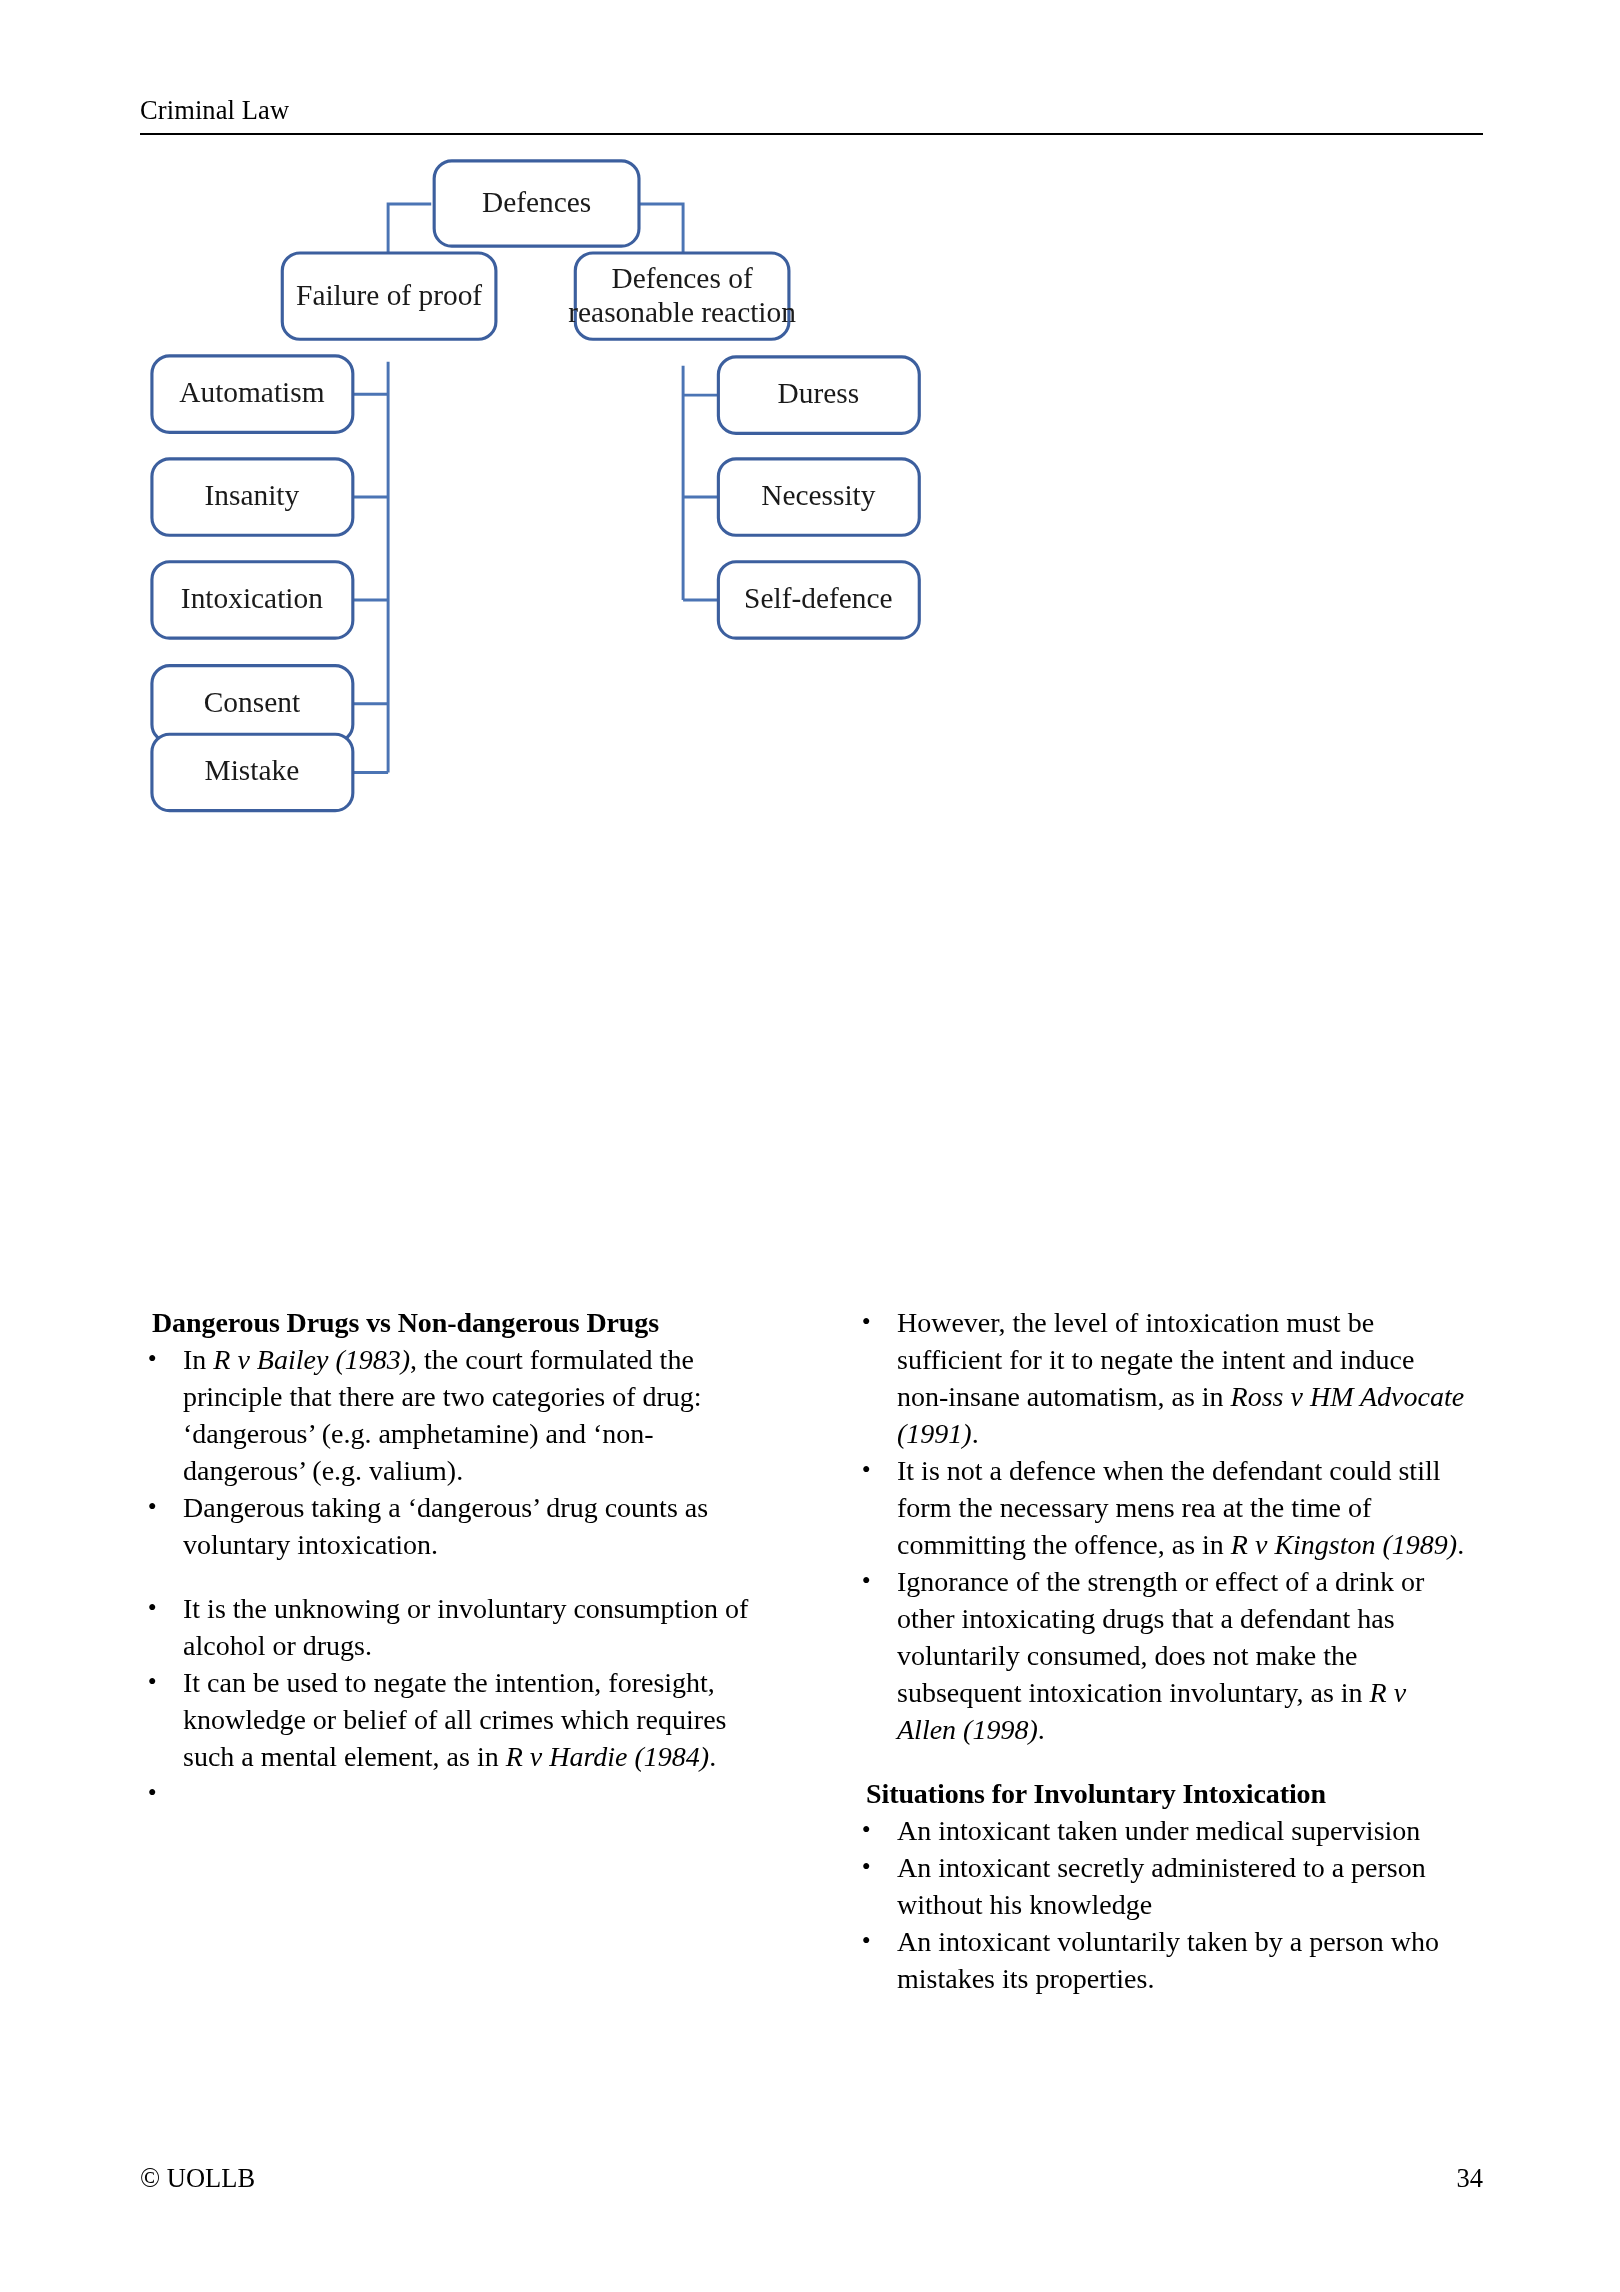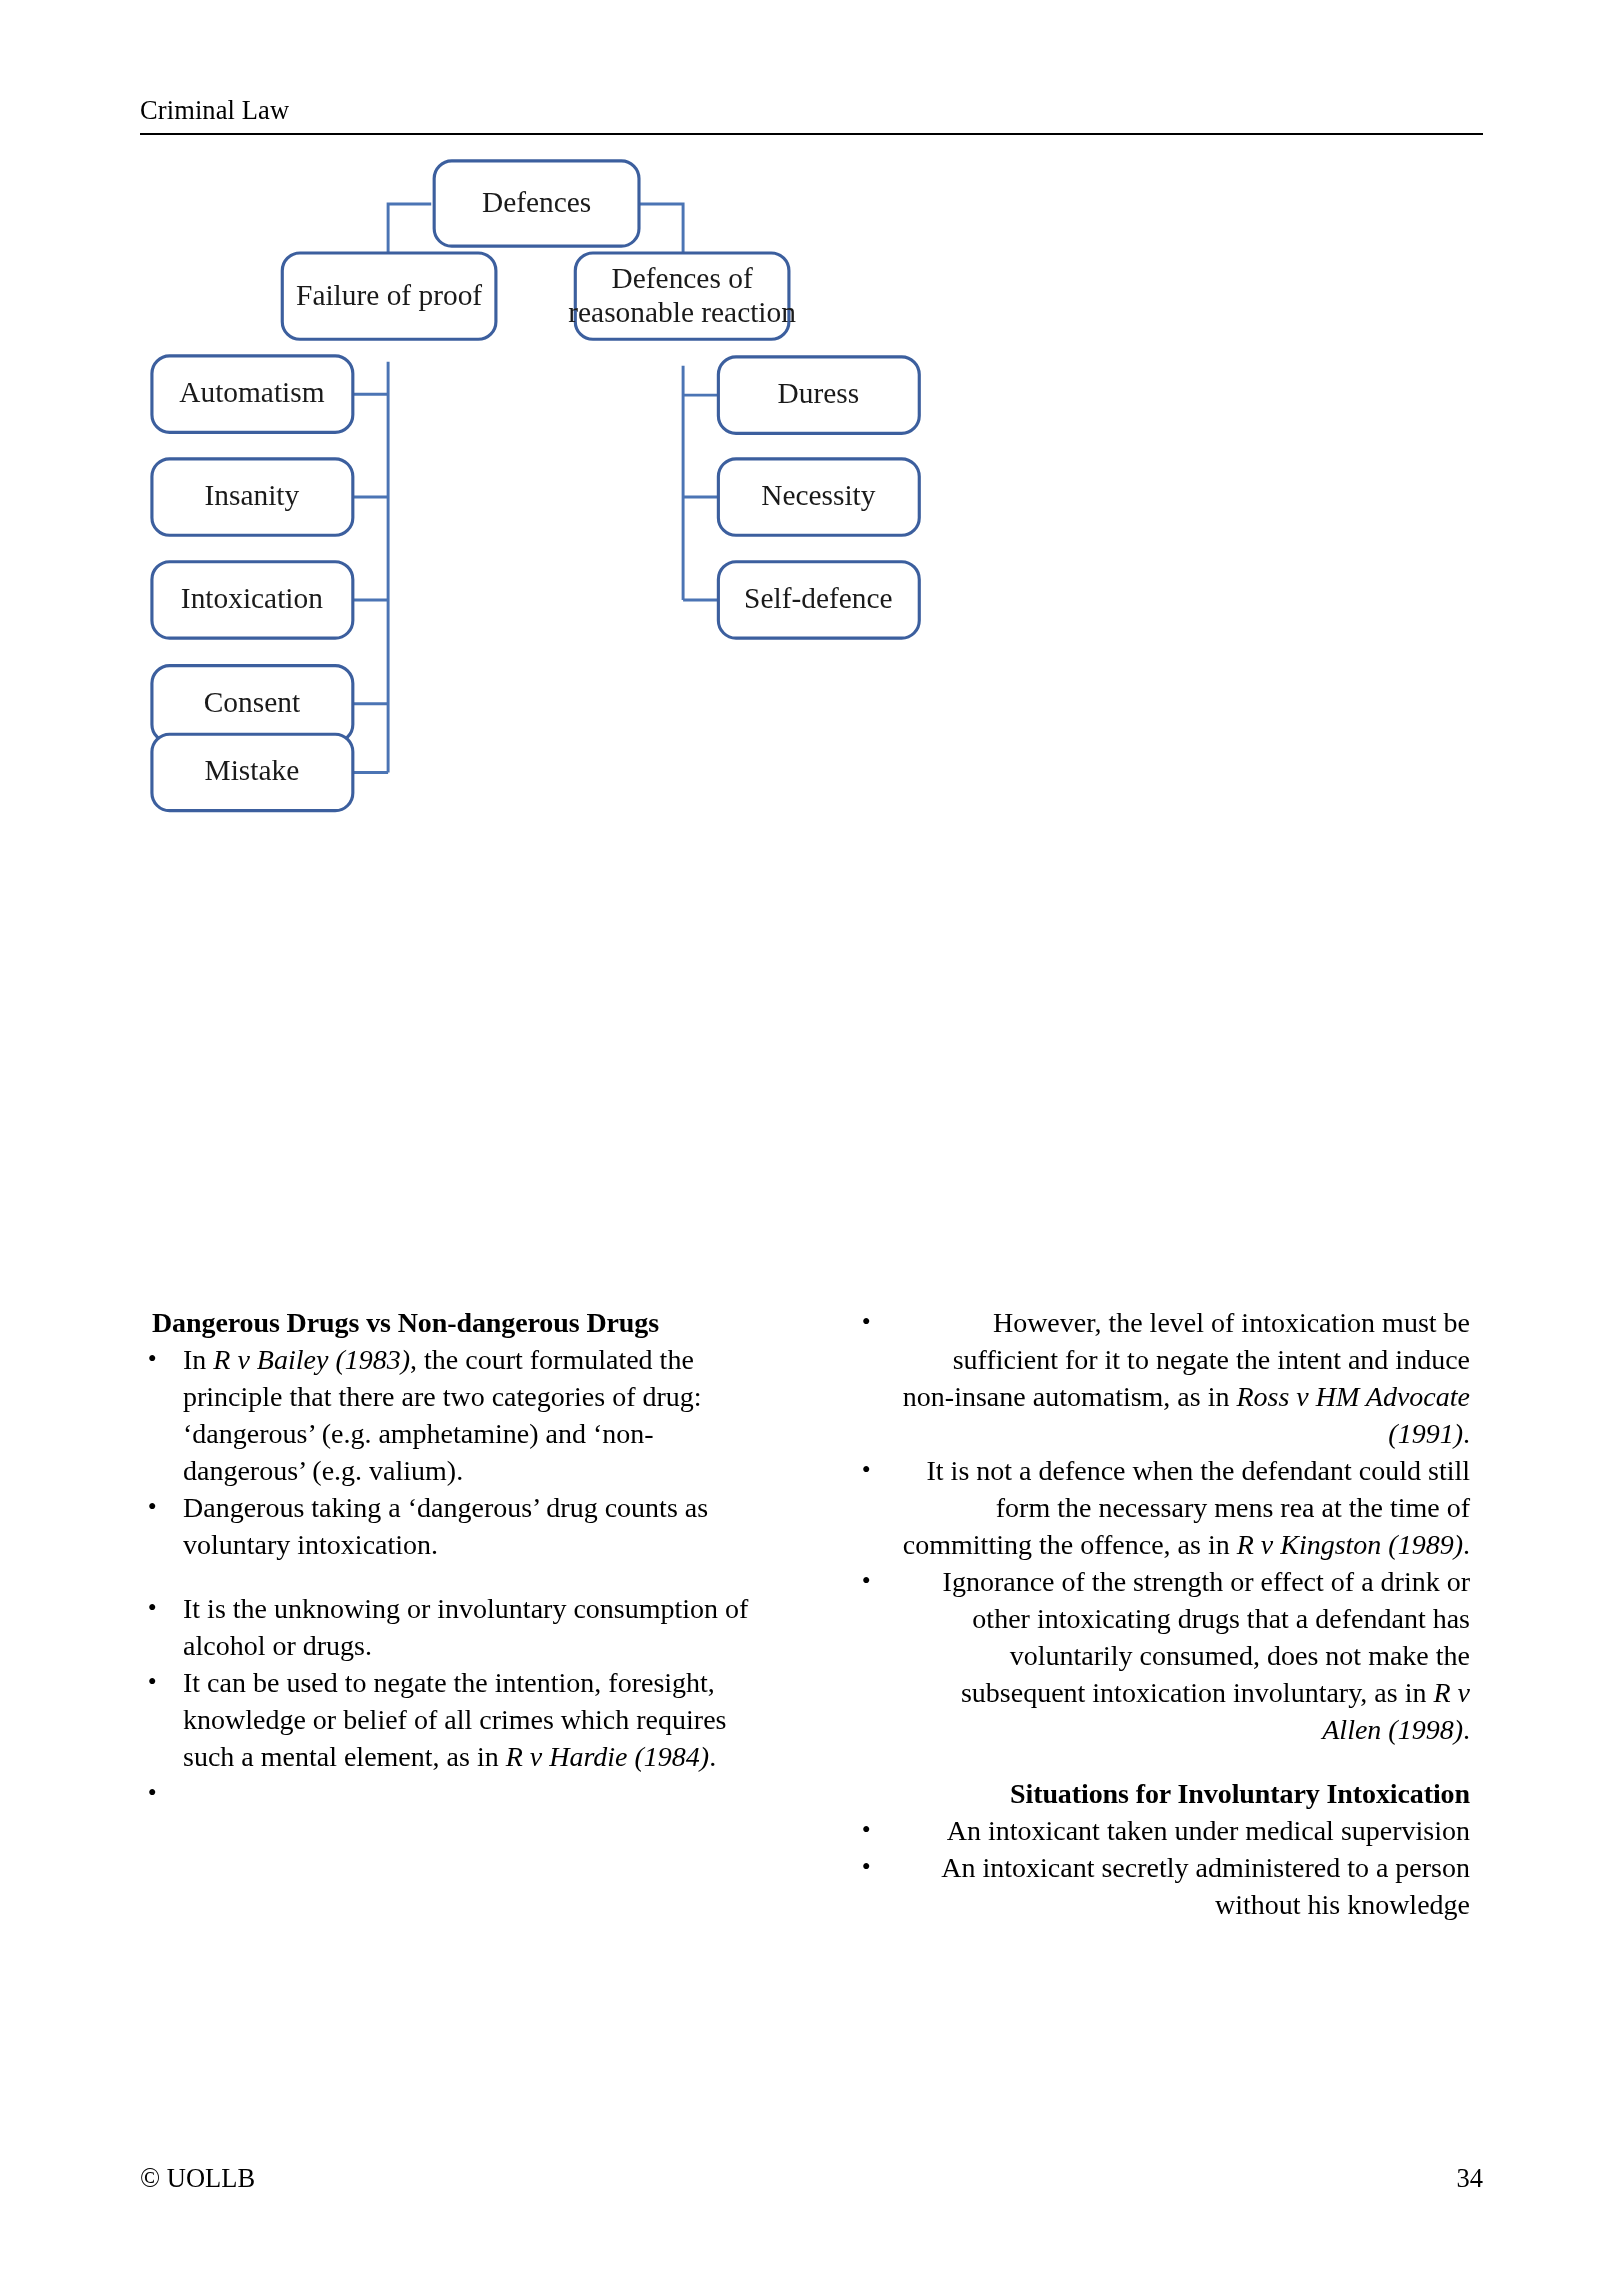--- a/index.html
+++ b/index.html
@@ -80,21 +80,21 @@
     top: 1304px;
     width: 1343px;
     height: 784px;
   }
   .col {
     position: absolute;
     top: 0;
     width: 616px;
   }
   .col-left  { left: 0px; }
-  .col-right { left: 714px; text-align: right; }
+  .col-right { left: 714px; }
 
   .sec { margin: 0 0 0 0; }
   .sec + .sec { margin-top: 27.4px; }
 
   .sec-title {
     font-size: 28px;
     font-weight: bold;
     line-height: 37px;
     margin: 0 0 0 12px;
     letter-spacing: -0.1px;
@@ -256,20 +256,21 @@
             <li><span>However, the level of intoxication must be sufficient for it to negate the intent and induce non-insane automatism, as in </span><em class="case">Ross v HM Advocate (1991)</em><span>.</span></li>
             <li><span>It is not a defence when the defendant could still form the necessary mens rea at the time of committing the offence, as in </span><em class="case">R v Kingston (1989)</em><span>.</span></li>
             <li><span>Ignorance of the strength or effect of a drink or other intoxicating drugs that a defendant has voluntarily consumed, does not make the subsequent intoxication involuntary, as in </span><em class="case">R v Allen (1998)</em><span>.</span></li>
           </ul>
         </div>
         <div class="sec">
           <div class="sec-title">Situations for Involuntary Intoxication</div>
           <ul class="blist">
             <li><span>An intoxicant taken under medical supervision</span></li>
             <li><span>An intoxicant secretly administered to a person without his knowledge</span></li>
+            <li><span>An intoxicant voluntarily taken by a person who mistakes its properties.</span></li>
           </ul>
         </div>
       </div>
   </div>
 
   <div class="footer">
     <div class="footer-left">© UOLLB</div>
     <div class="footer-right">34</div>
   </div>
 

